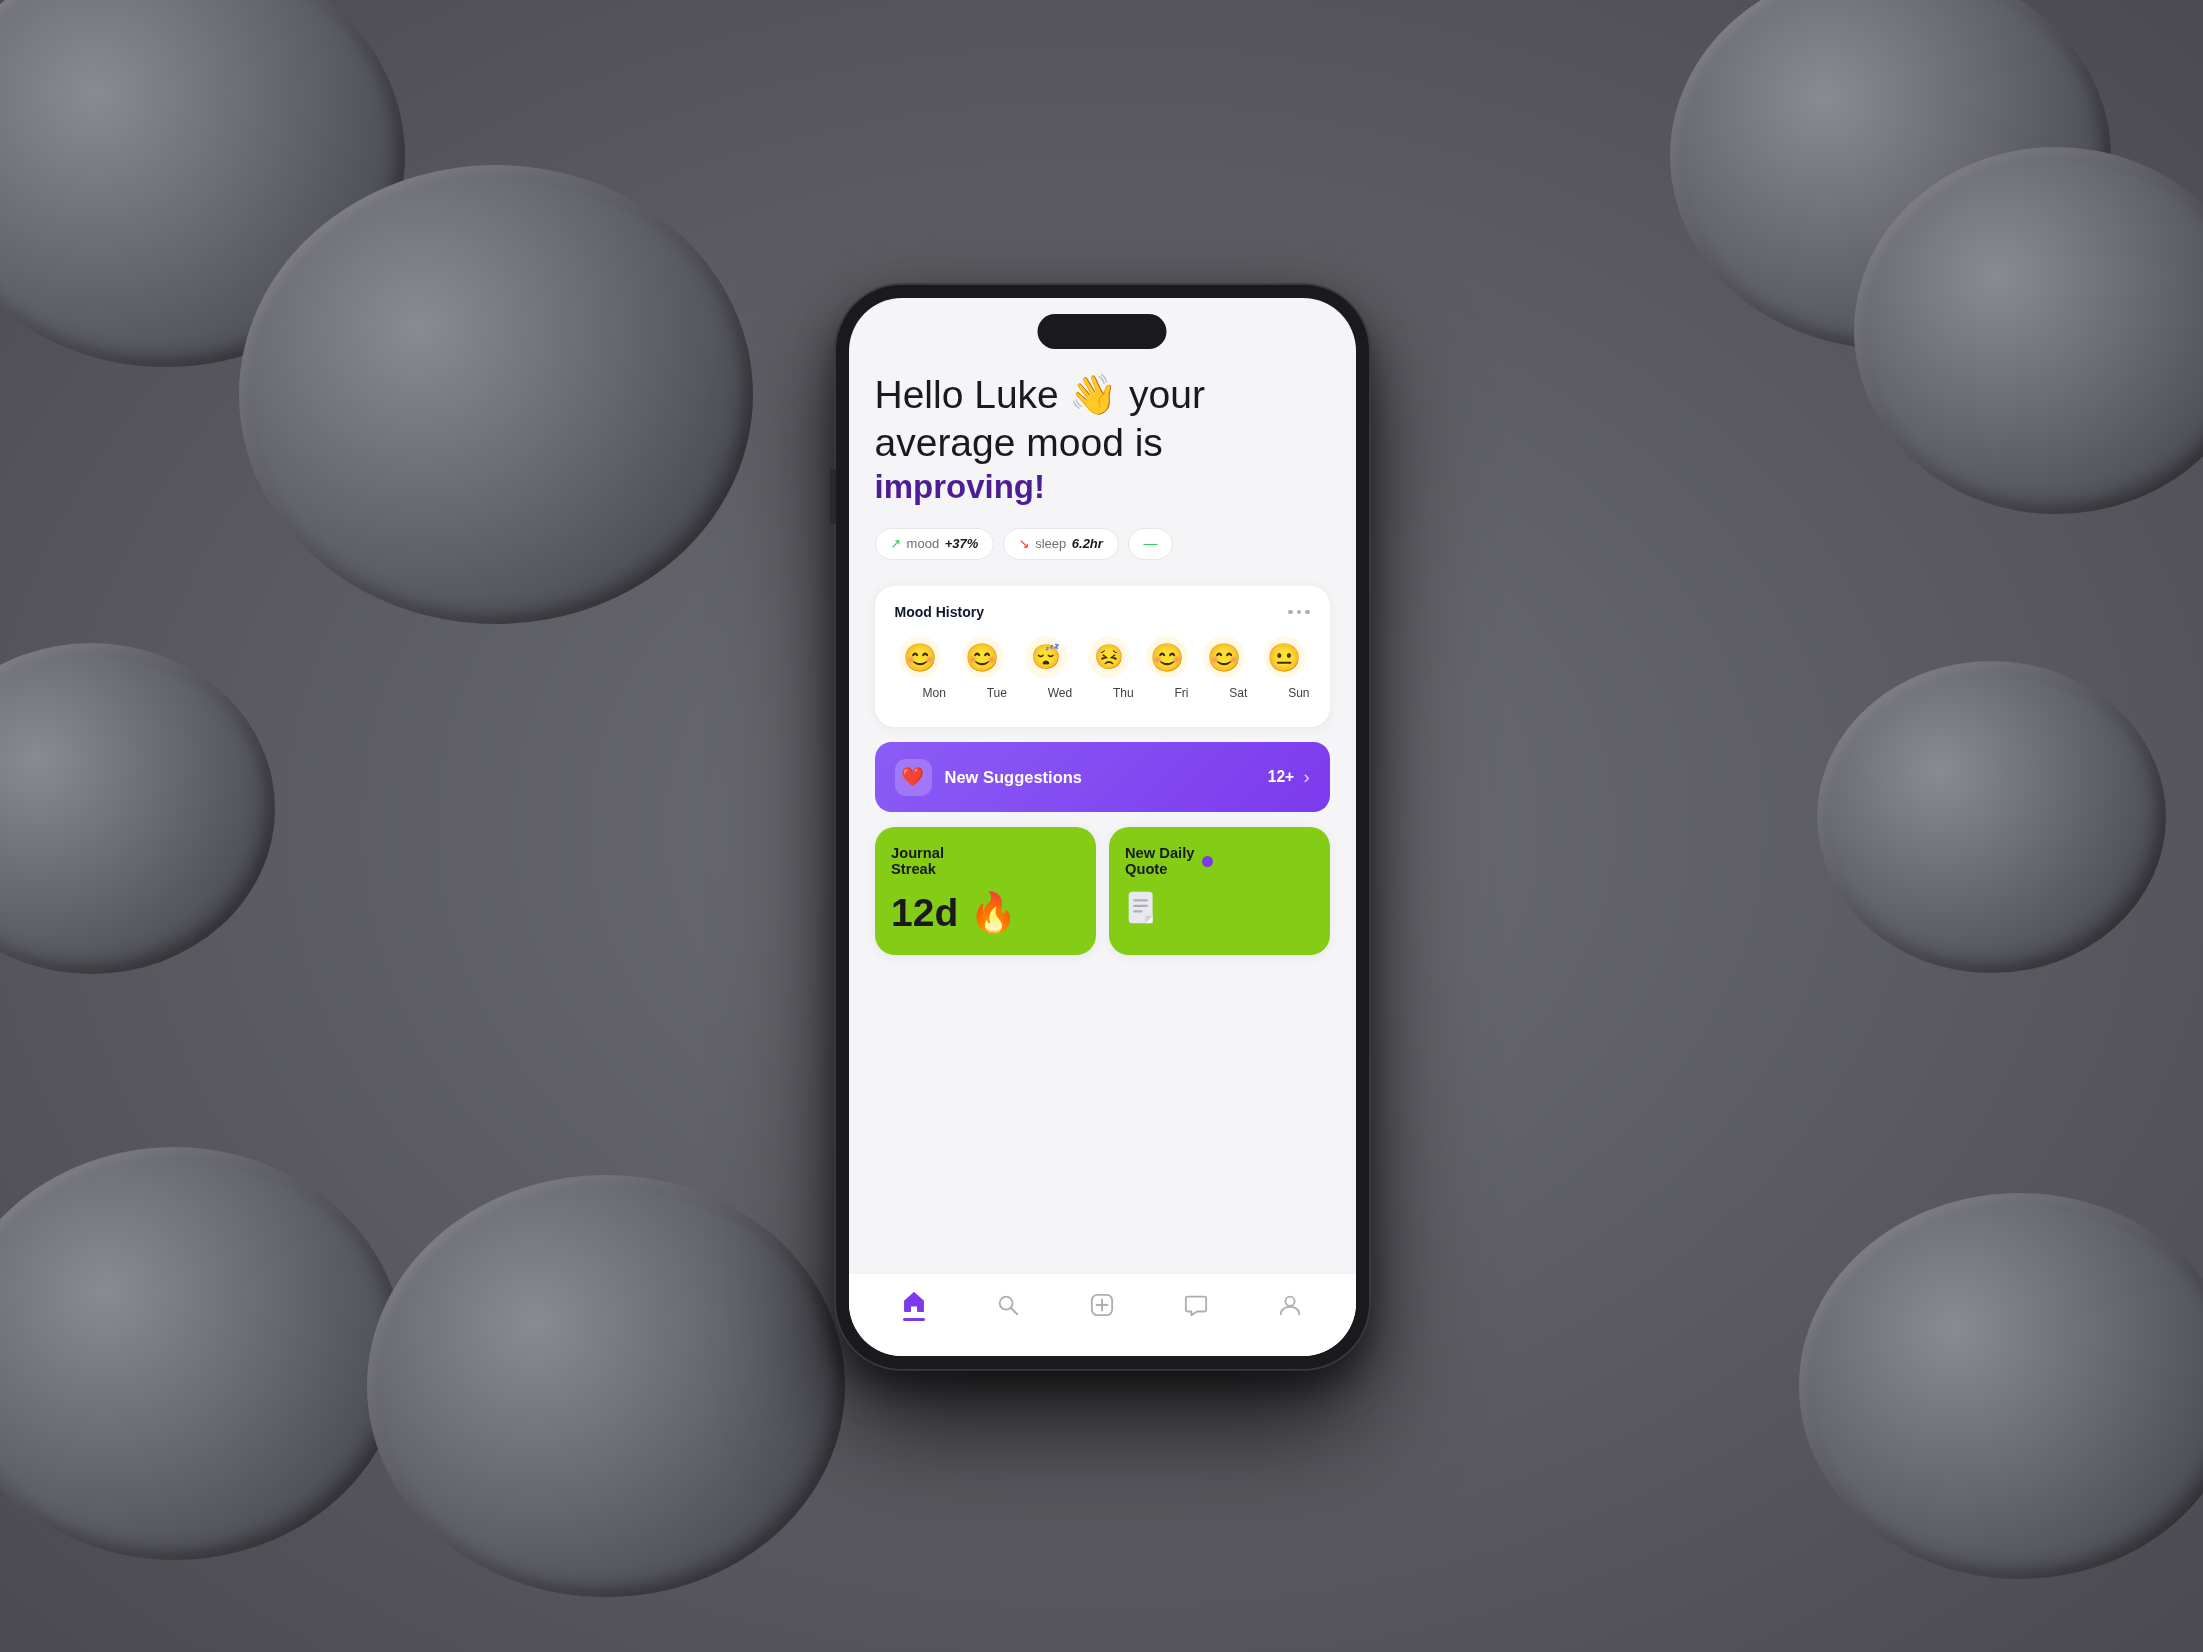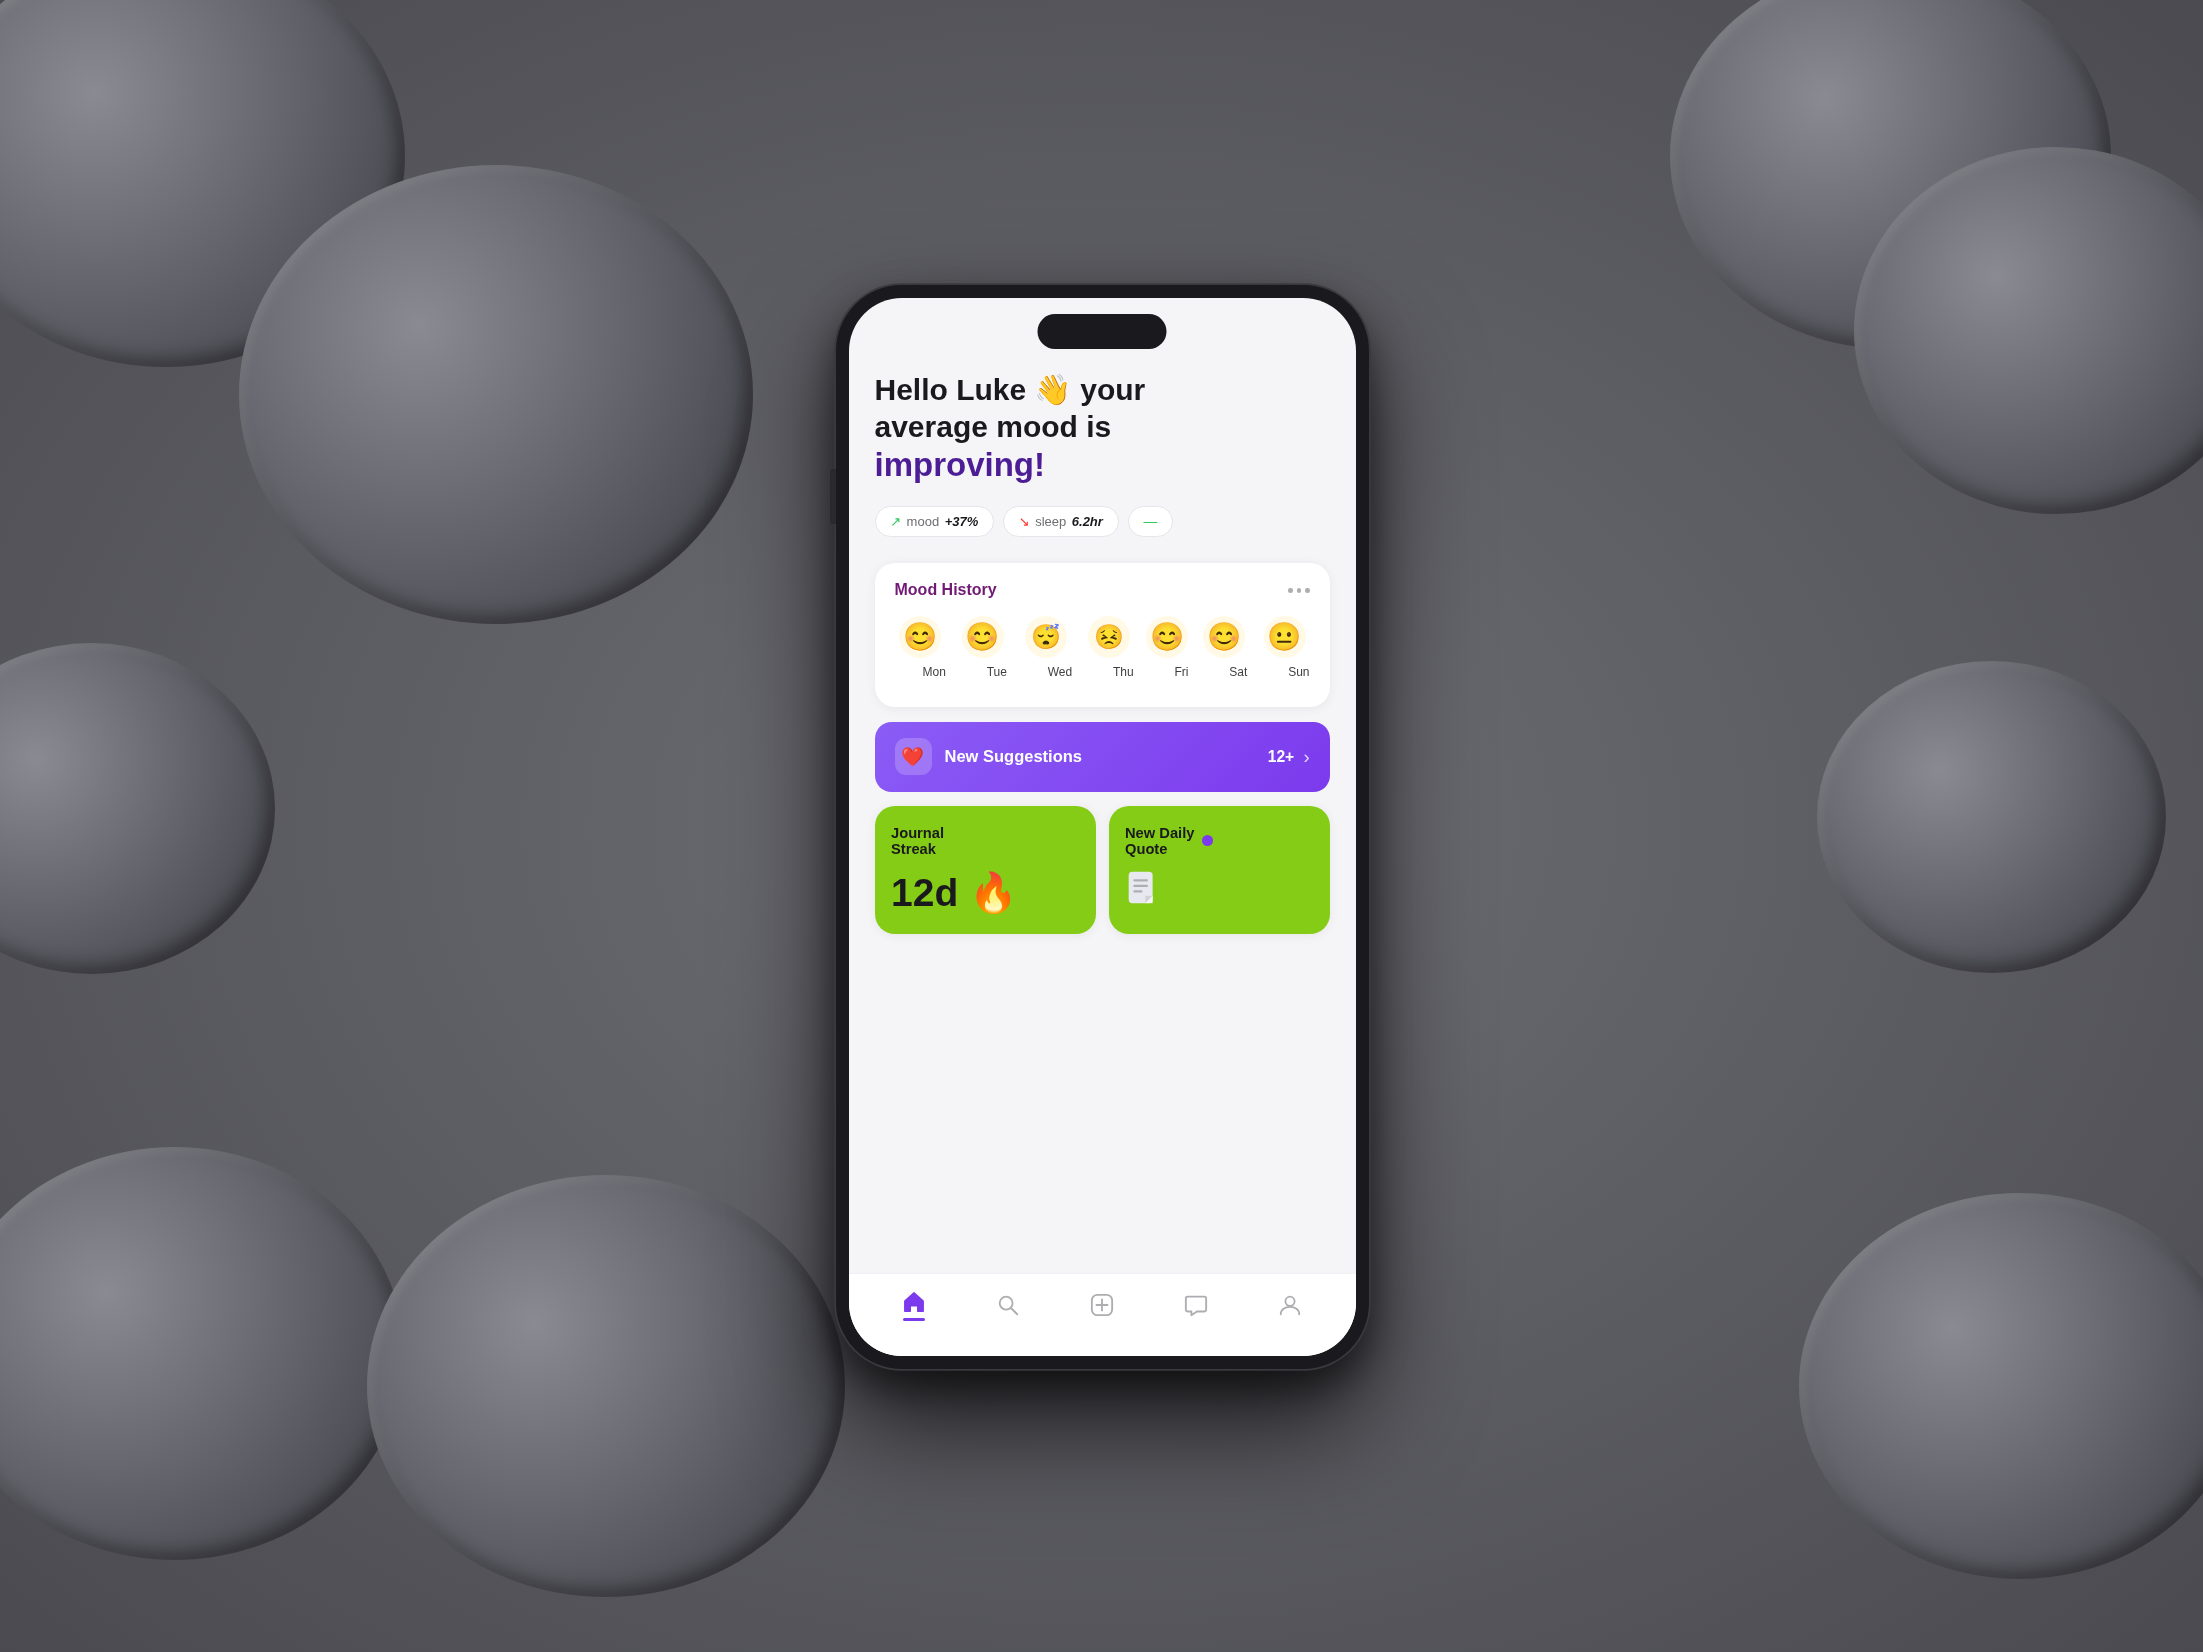--- a/index.html
+++ b/index.html
@@ -92,22 +92,22 @@
       scrollbar-width: none;
     }
     .content::-webkit-scrollbar { display: none; }
 
     
     .greeting {
       margin-bottom: 22px;
     }
 
     .greeting-text {
-      font-size: 30px;
-      font-weight: 700;
+      font-size: 39px;
+      font-weight: 400;
       color: #1a1a1e;
       line-height: 1.25;
     }
 
     .greeting-improving {
       color: #4c1d95;
       font-size: 33px;
       font-weight: 700;
     }
 
@@ -164,23 +164,23 @@
     }
 
     .card-header {
       display: flex;
       justify-content: space-between;
       align-items: center;
       margin-bottom: 16.5px;
     }
 
     .card-title {
-      font-size: 16px;
+      font-size: 14px;
       font-weight: 600;
-      color: #701a75;
+      color: #0f172a;
     }
 
     .dots-menu {
       display: flex;
       gap: 3.7px;
       align-items: center;
     }
 
     .dot {
       width: 4.6px;

